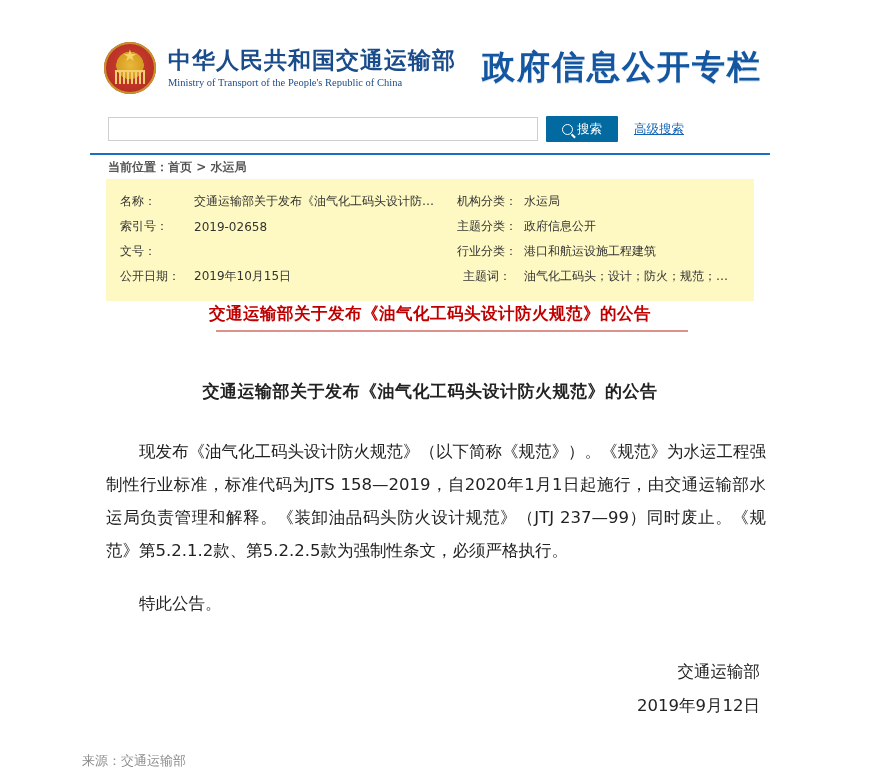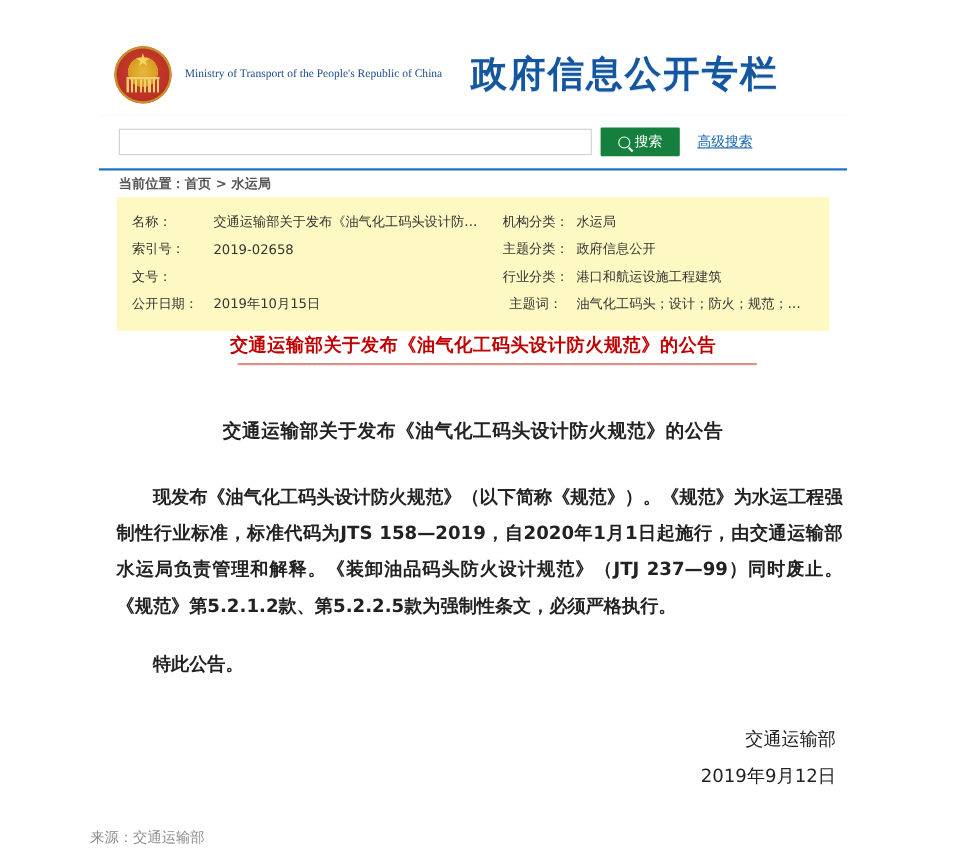--- a/index.html
+++ b/index.html
@@ -120,21 +120,21 @@
     color: #888;
     padding: 0 6px;
     box-sizing: border-box;
     outline: none;
     font-family: "Liberation Sans", sans-serif;
   }
   .search-btn {
     margin-left: 8px;
     width: 72px;
     height: 26px;
-    background: #15803d;
+    background: #0369a1;
     color: #fff;
     border: none;
     font-size: 12.5px;
     font-family: "DejaVu Sans", sans-serif;
     cursor: pointer;
     display: flex;
     align-items: center;
     justify-content: center;
     gap: 4px;
     border-radius: 1px;
@@ -259,21 +259,20 @@
   .doc-body {
     position: absolute;
     left: 106px;
     top: 435px;
     width: 660px;
     font-family: "DejaVu Sans", sans-serif;
     font-size: 16.5px;
     line-height: 33px;
     color: #222;
     text-align: justify;
-    font-weight: bold;
   }
   .doc-body p {
     margin: 0 0 0 0;
     text-indent: 2em;
   }
   .doc-body p.second {
     margin-top: 20px;
   }
   .sign {
     position: absolute;
@@ -298,20 +297,21 @@
   }
 </style>
 </head>
 <body>
 
 <div class="page">
 
   <div class="banner">
     <div class="emblem"></div>
     <div class="ministry">
+      <div class="ministry-cn">中华人民共和国交通运输部</div>
       <div class="ministry-en">Ministry of Transport of the People's Republic of China</div>
     </div>
     <div class="banner-title">政府信息公开专栏</div>
   </div>
 
   <div class="searchbar">
     <input class="search-input" type="text" placeholder="" style="">
     <button class="search-btn">
       <span class="mag"></span>
       <span>搜索</span>

